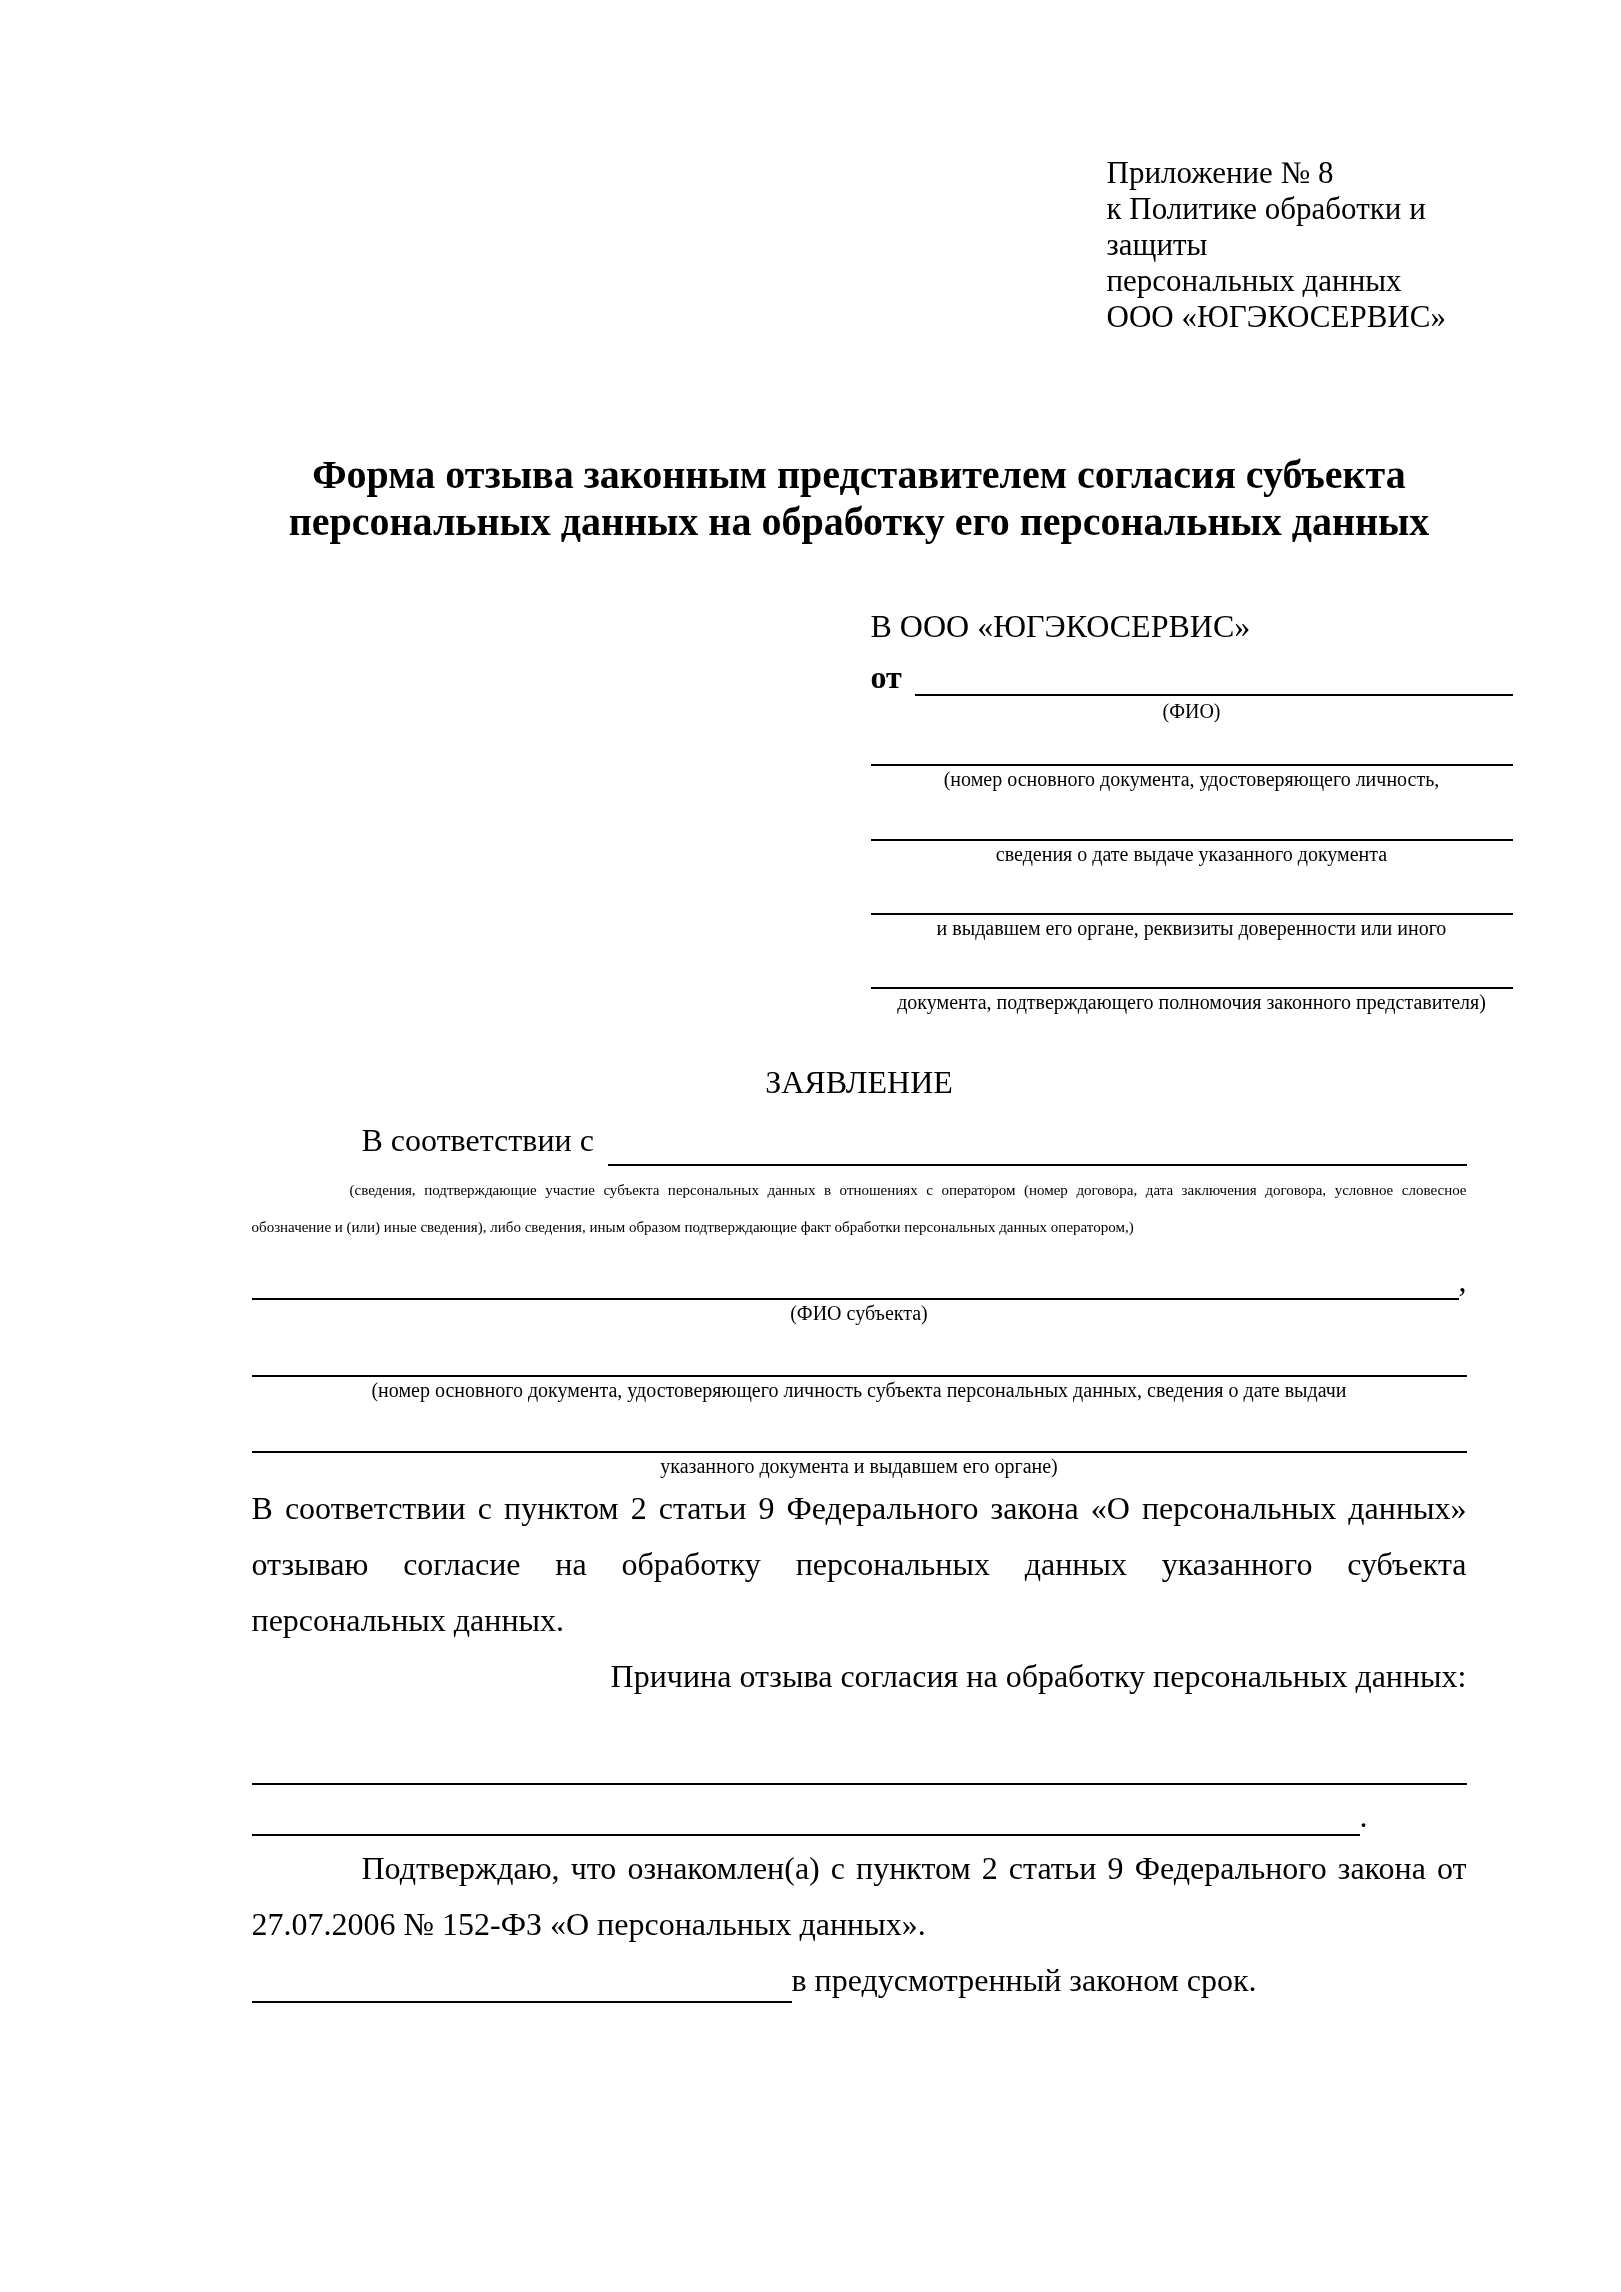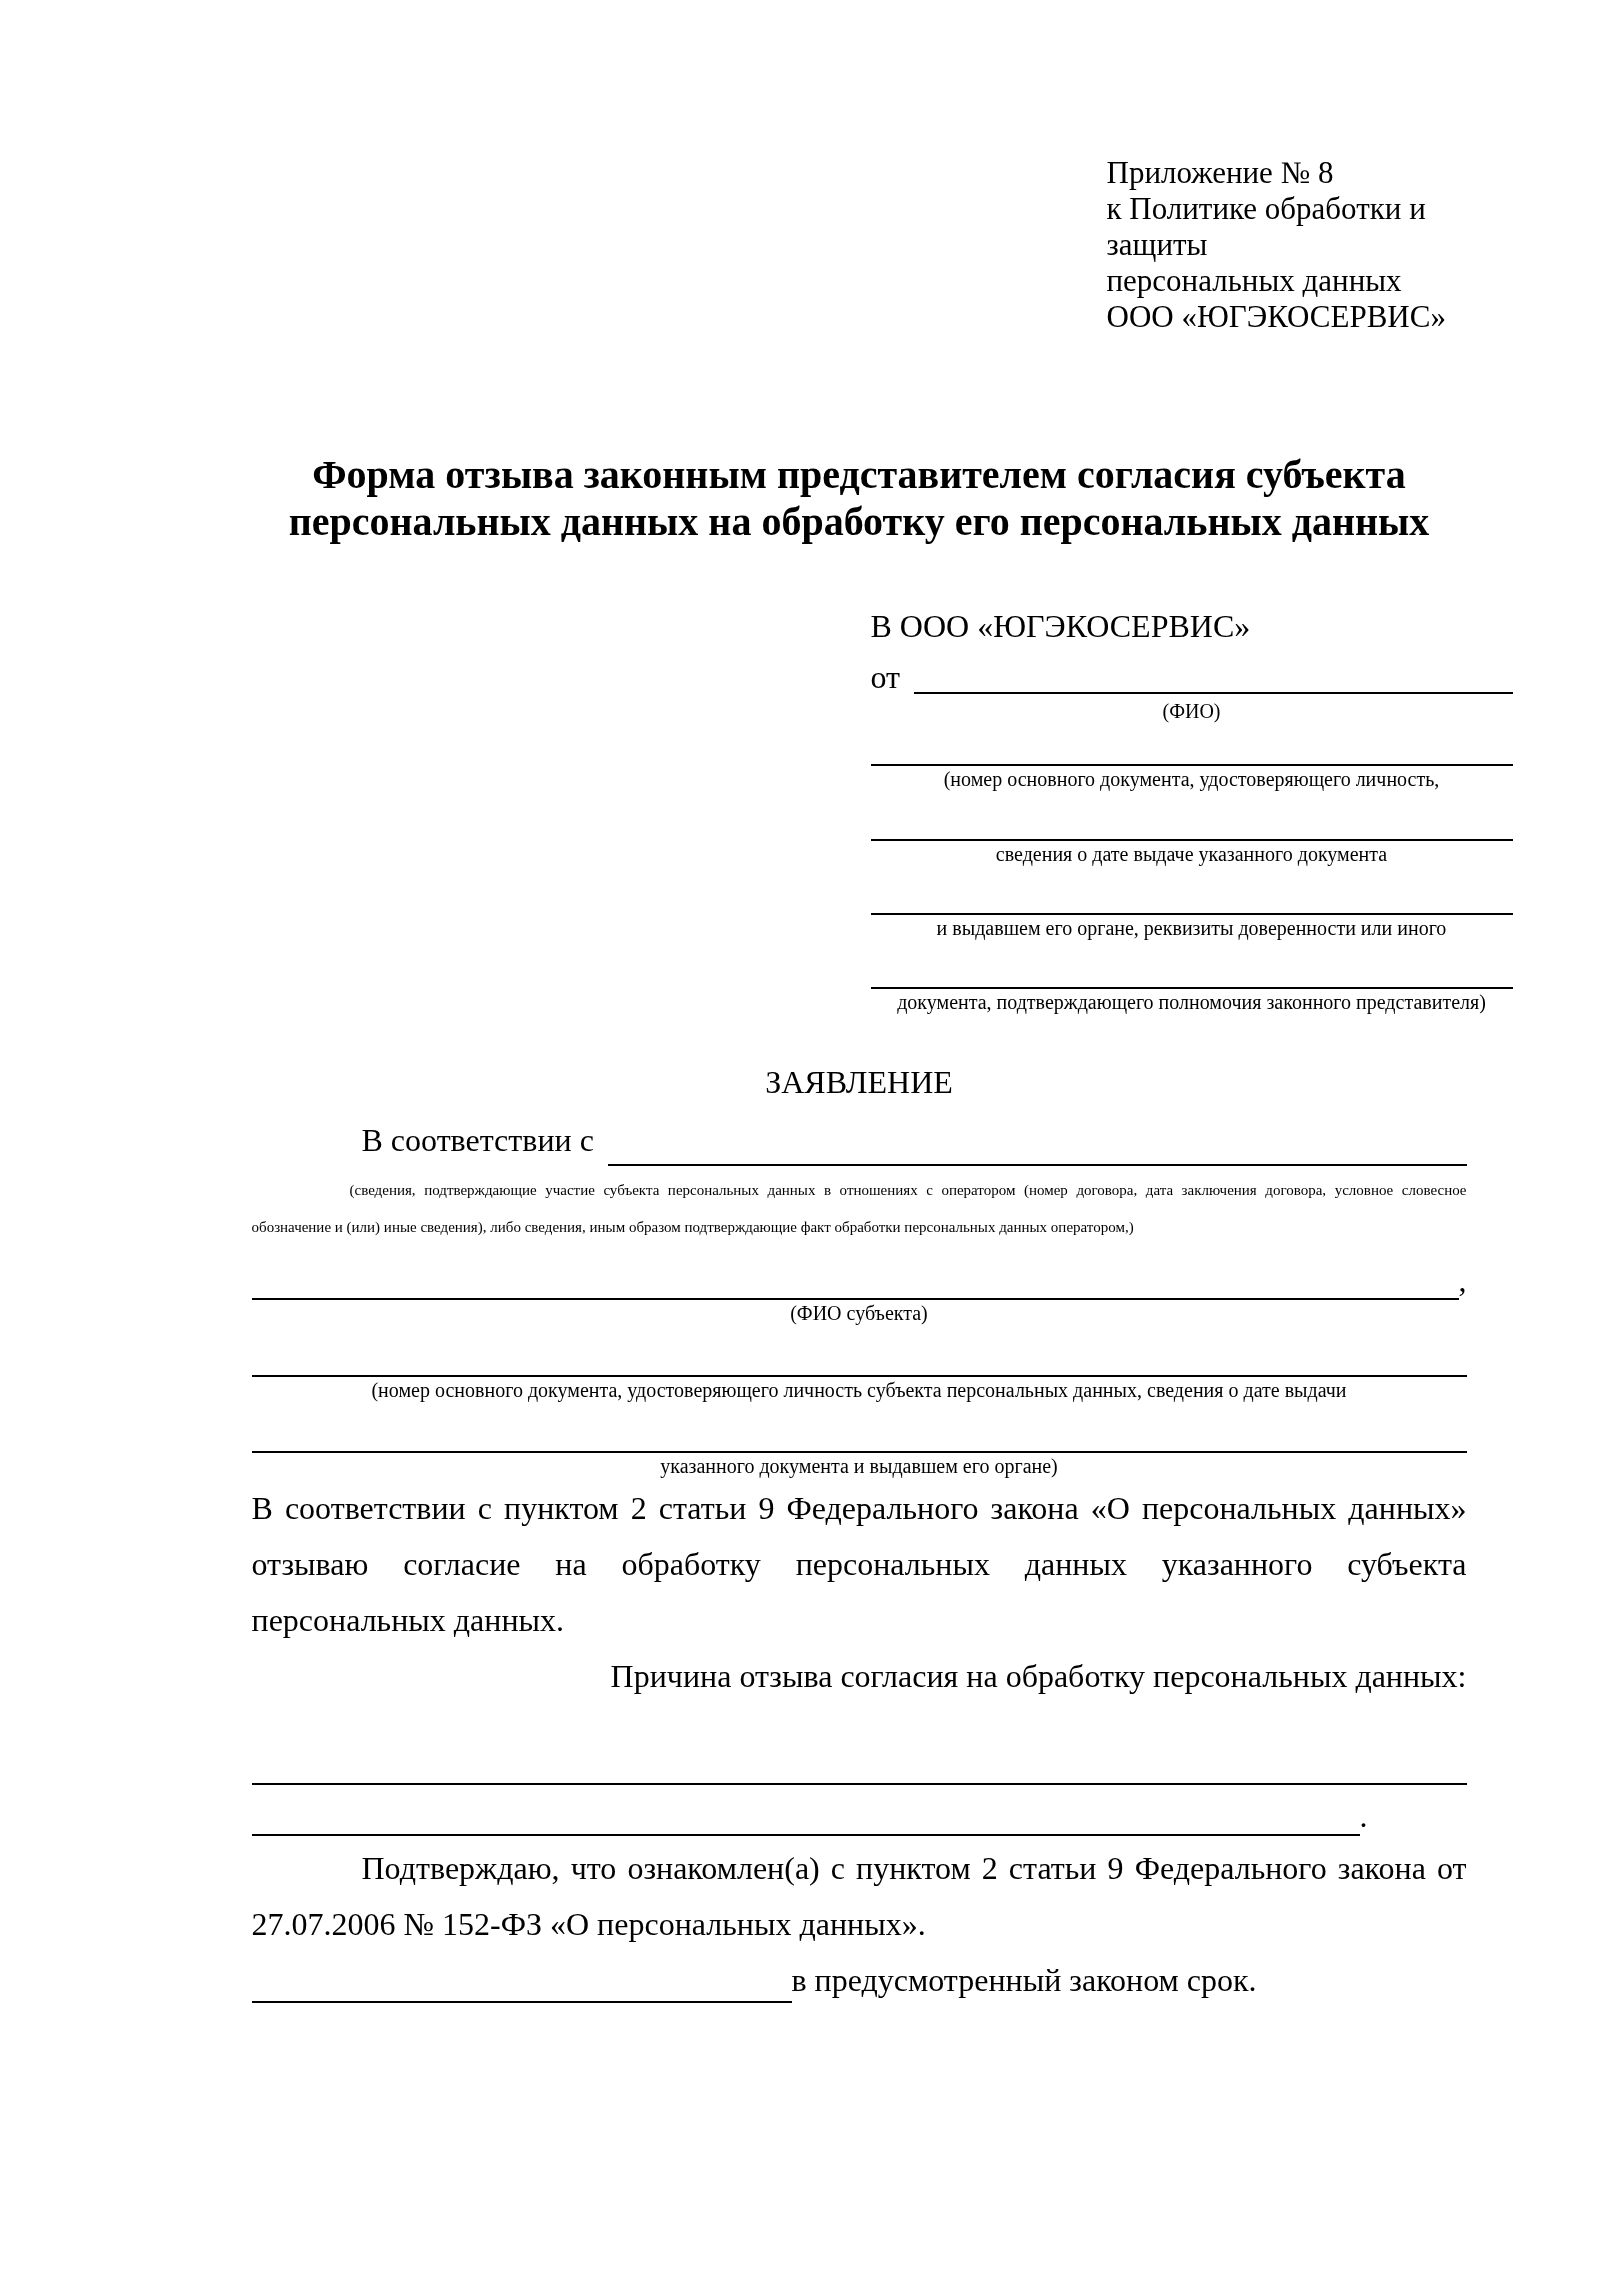--- a/index.html
+++ b/index.html
@@ -41,23 +41,24 @@
   .addressee {
     margin-top: 61px;
     margin-left: 619px;
     width: 642px;
   }
   .addr-to {
     line-height: 41px;
   }
   .addr-from {
     display: flex;
-    align-items: flex-start;
+    align-items: center;
     margin-top: 9.8px;
     line-height: 41px;
+    font-weight: bold;
   }
   .addr-from .fill {
     flex: 1;
     border-bottom: 2.9px solid #000;
     margin-left: 13.7px;
     height: 35px;
   }
   .cap {
     font-size: 20px;
     line-height: 27.4px;

